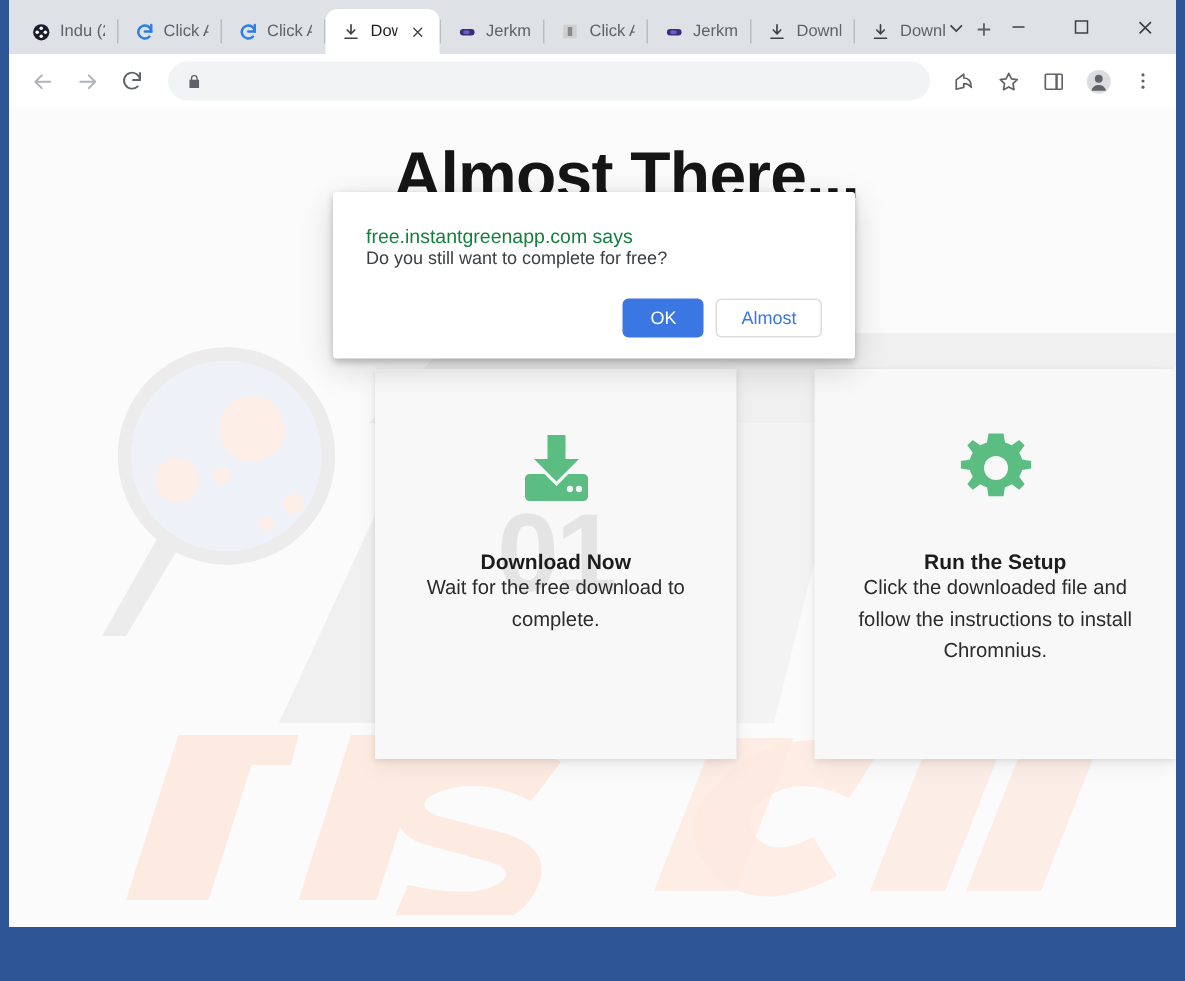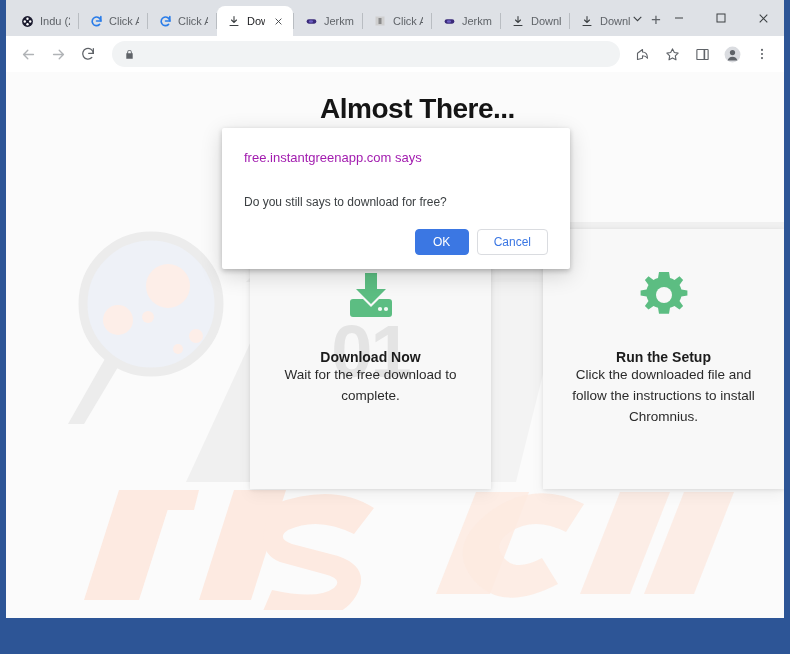--- a/index.html
+++ b/index.html
@@ -148,21 +148,21 @@
     z-index: 1;
     font-family: "Liberation Sans", sans-serif;
   }
   .hero {
     position: relative;
     z-index: 3;
     text-align: center;
     padding-top: 22px;
   }
   .hero h1 {
-    font-size: 28px;
+    font-size: 44px;
     font-weight: bold;
     color: #151515;
     letter-spacing: -0.5px;
     line-height: 1.1;
     padding-left: 45px;
   }
   .hero p {
     margin-top: 22px;
     font-size: 14.5px;
     color: #2b2b2b;
@@ -214,22 +214,22 @@
     left: 216px; top: 56px;
     width: 348px;
     background: #ffffff;
     border-radius: 2px;
     box-shadow: 0 2px 5px rgba(0,0,0,0.22), 0 6px 22px rgba(0,0,0,0.16);
     z-index: 50;
     padding: 22px 22px 14px 22px;
   }
   .dialog .dlg-title {
     font-size: 13px;
-    color: #a21caf;
-    margin-bottom: 30px;
+    color: #15803d;
+    margin-bottom: 0;
   }
   .dialog .dlg-msg {
     font-size: 12px;
     color: #3c4043;
     margin-bottom: 20px;
   }
   .dialog .dlg-actions {
     display: flex;
     justify-content: flex-end;
     gap: 8px;
@@ -491,21 +491,21 @@
           </svg>
         </div>
         <h2>Run the Setup</h2>
         <div class="desc">Click the downloaded file and follow the instructions to install Chromnius.</div>
       </div>
 
     </div>
 
     <div class="dialog">
       <div class="dlg-title">free.instantgreenapp.com says</div>
-      <div class="dlg-msg">Do you still says to download for free?</div>
+      <div class="dlg-msg">Do you still want to complete for free?</div>
       <div class="dlg-actions">
         <div class="btn btn-primary">OK</div>
-        <div class="btn btn-secondary">Cancel</div>
+        <div class="btn btn-secondary">Almost</div>
       </div>
     </div>
 
   </div>
 </div>
 
 </body></html>

